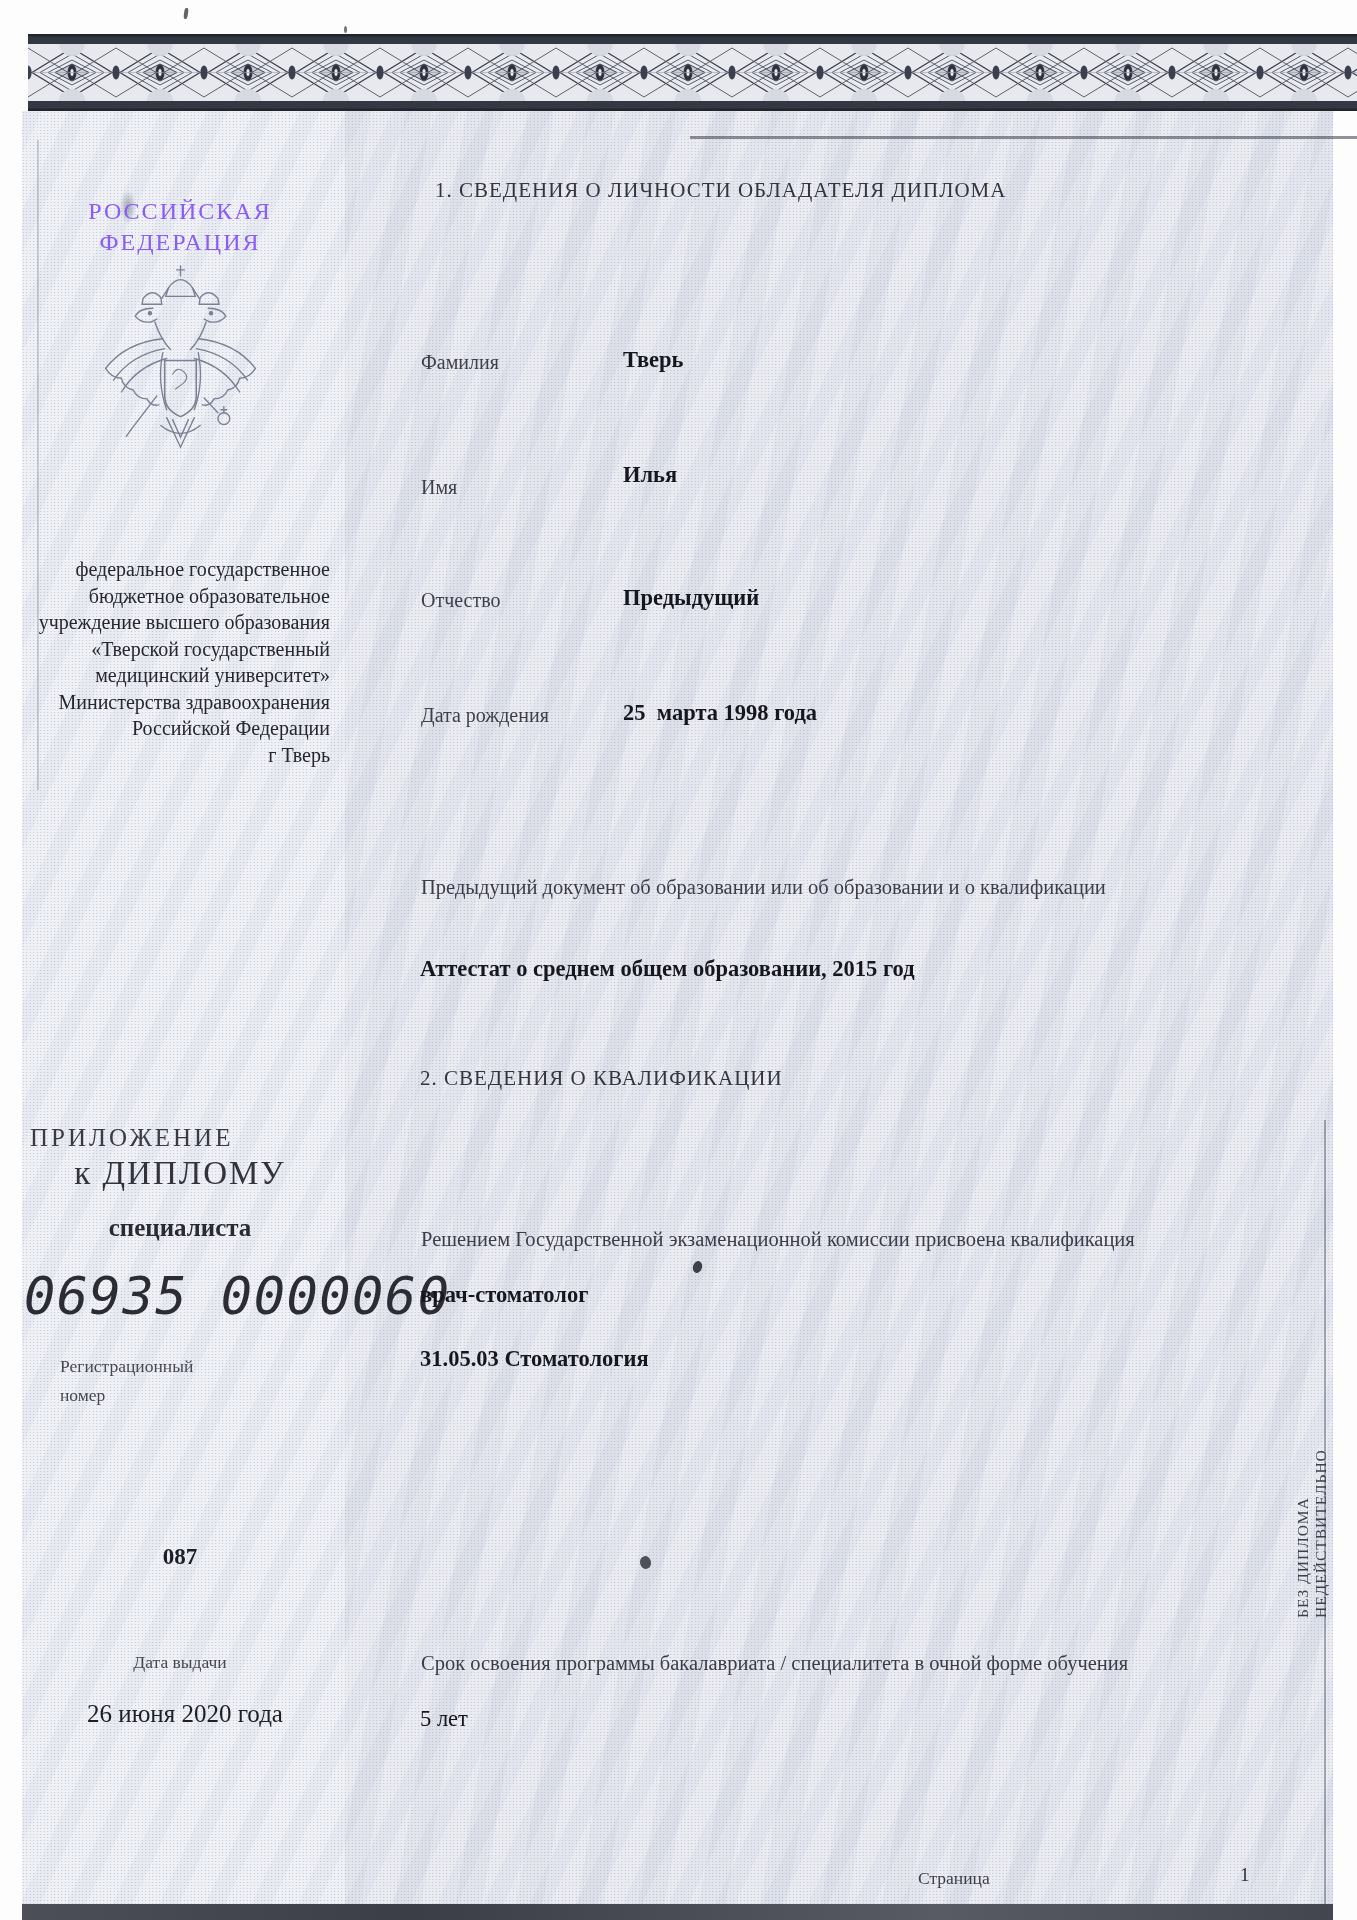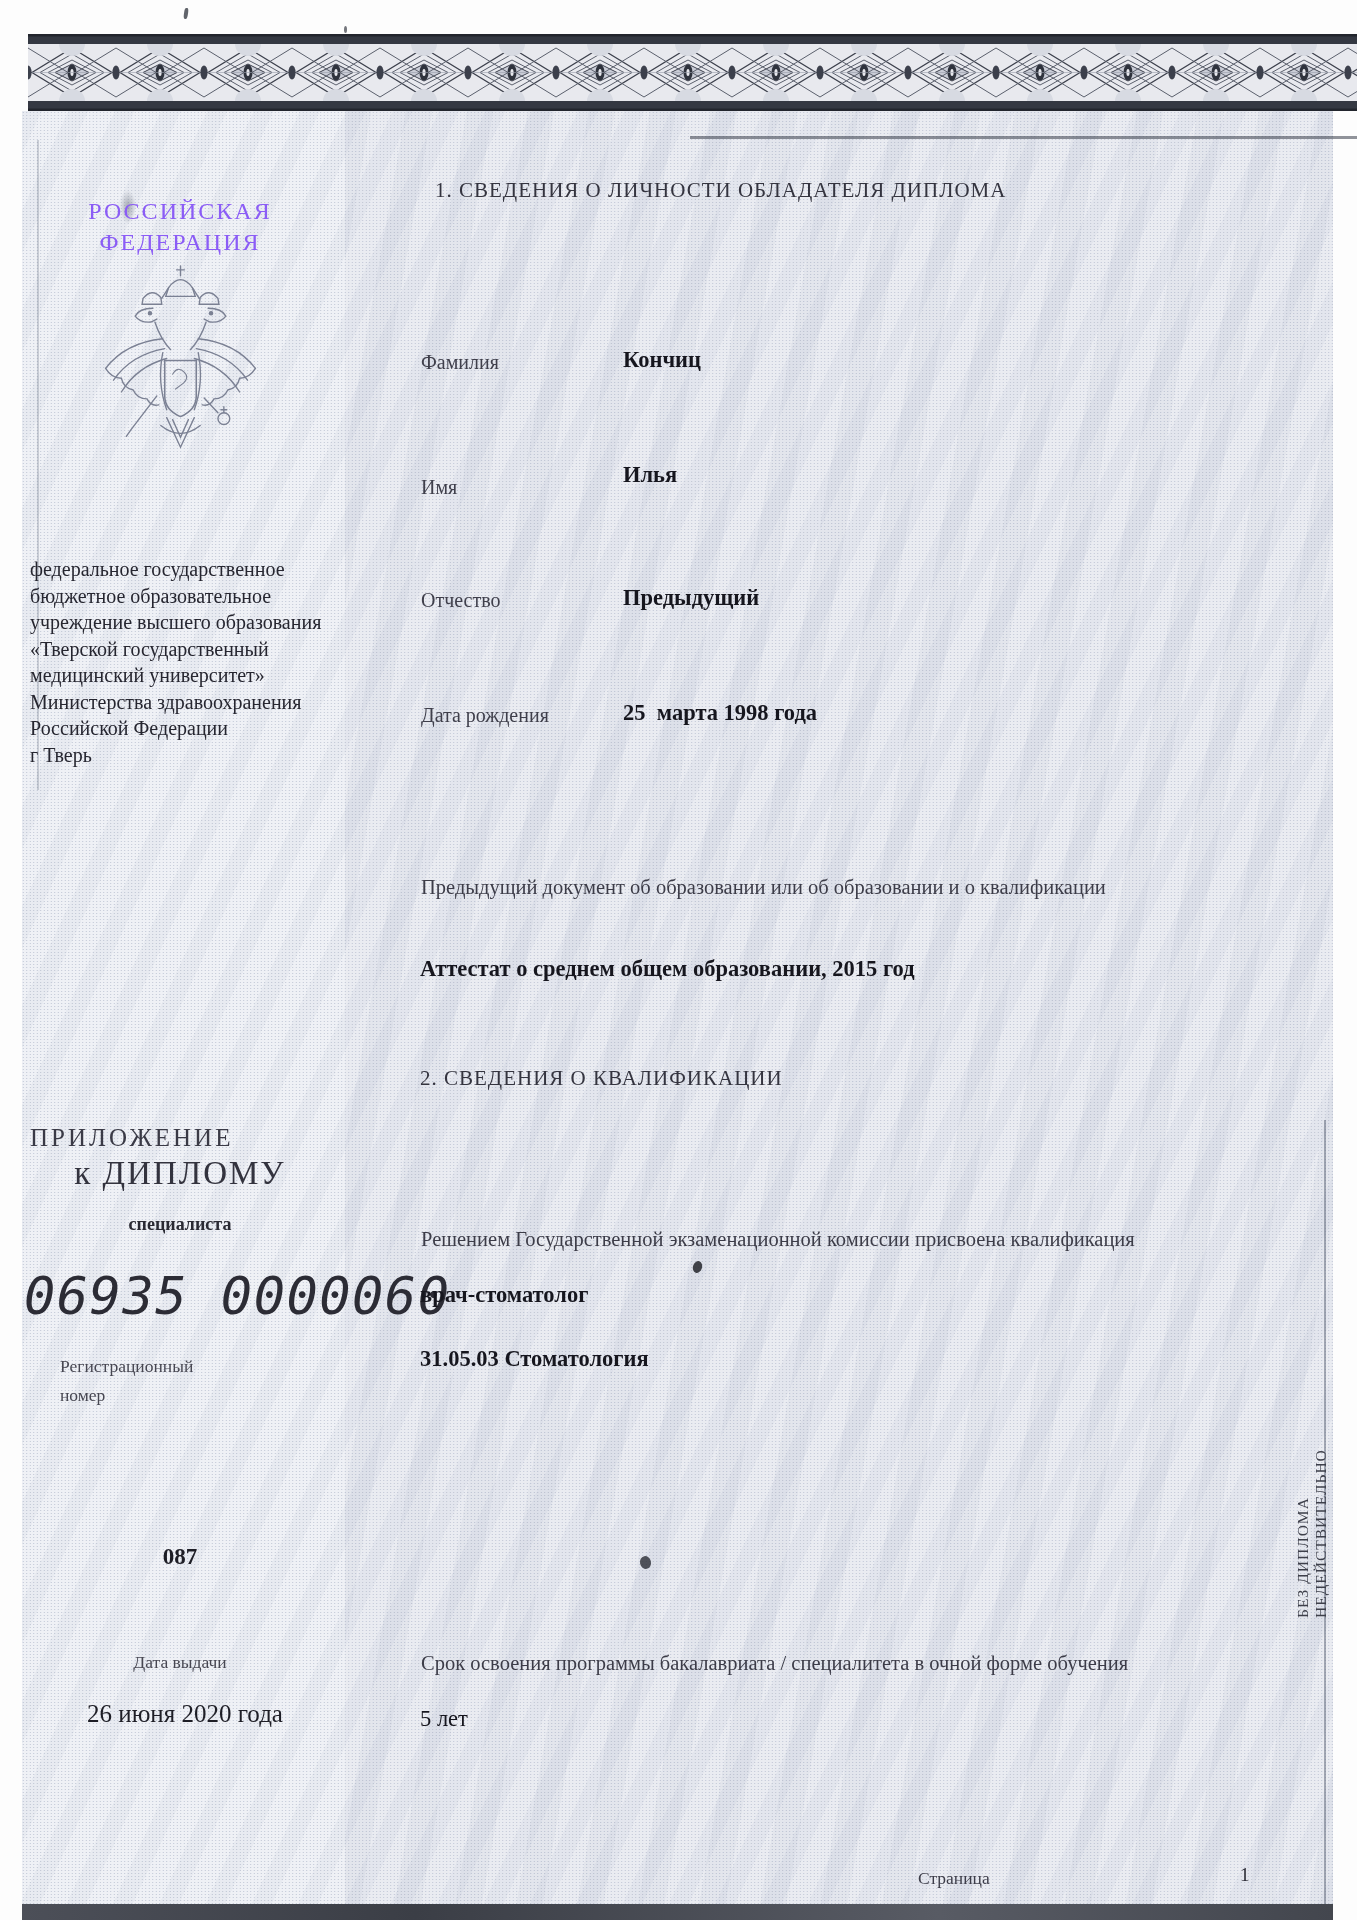--- a/index.html
+++ b/index.html
@@ -28,28 +28,28 @@
   .speck{position:absolute;border-radius:50%;}
   .speck.s1{left:693px;top:1261px;width:9px;height:12px;background:#23252c;opacity:.85;transform:rotate(18deg);}
   .speck.s2{left:640px;top:1556px;width:11px;height:13px;background:#2b2d34;opacity:.8;transform:rotate(-12deg);}
   .speck.s3{left:120px;top:190px;width:16px;height:34px;background:radial-gradient(rgba(80,86,100,.45),rgba(80,86,100,0) 70%);}
   .speck.s4{left:184px;top:8px;width:4px;height:11px;background:#3a3d46;opacity:.8;border-radius:40%;transform:rotate(8deg);}
   .speck.s5{left:344px;top:26px;width:3px;height:7px;background:#3a3d46;opacity:.7;}
   
   .country-title{position:absolute;left:60px;top:196px;width:240px;text-align:center;
     font-size:24px;letter-spacing:2px;color:#8b5cf6;line-height:31px;}
   .coat{position:absolute;left:88px;top:258px;width:185px;height:202px;opacity:.9;}
-  .institution{position:absolute;left:30px;top:556px;width:300px;text-align:left;
+  .institution{position:absolute;left:30px;top:556px;width:300px;text-align:right;
     font-size:20px;line-height:26.5px;color:#262630;}
   .doc-type-1{position:absolute;left:30px;top:1124px;width:300px;text-align:left;
     font-size:25px;letter-spacing:3px;color:#3a3a46;}
   .doc-type-2{position:absolute;left:30px;top:1155px;width:300px;text-align:center;
     font-size:33px;letter-spacing:2px;color:#33333e;}
   .doc-type-3{position:absolute;left:30px;top:1214px;width:300px;text-align:center;
-    font-size:18px;font-weight:600;color:#2a2a33;}
+    font-size:25px;font-weight:600;color:#2a2a33;}
   .serial{position:absolute;left:24px;top:1266px;font-family:"DejaVu Sans Mono",monospace;
     font-size:52px;letter-spacing:1.5px;color:#2c2c35;white-space:pre;font-style:italic;}
   .reg-label{position:absolute;left:60px;top:1352px;width:240px;text-align:left;
     font-size:17.5px;line-height:29px;color:#474752;}
   .reg-value{position:absolute;left:60px;top:1544px;width:240px;text-align:center;
     font-size:23px;font-weight:700;color:#1e1e26;}
   .issue-label{position:absolute;left:60px;top:1652px;width:240px;text-align:center;
     font-size:17.5px;color:#474752;}
   .issue-value{position:absolute;left:45px;top:1700px;width:280px;text-align:center;
     font-size:25px;color:#1e1e26;}
@@ -170,21 +170,21 @@
     <div>номер</div>
   </div>
   <div class="reg-value">087</div>
 
   <div class="issue-label">Дата выдачи</div>
   <div class="issue-value">26 июня 2020 года</div>
 
   <div class="sec-title sec1">1. СВЕДЕНИЯ О ЛИЧНОСТИ ОБЛАДАТЕЛЯ ДИПЛОМА</div>
 
   <div class="fld-label" style="top:351px">Фамилия</div>
-  <div class="fld-value" style="top:347px">Кончиц</div>
+  <div class="fld-value" style="top:347px">Тверь</div>
 
   <div class="fld-label" style="top:476px">Имя</div>
   <div class="fld-value" style="top:462px">Илья</div>
 
   <div class="fld-label" style="top:589px">Отчество</div>
   <div class="fld-value" style="top:585px">Предыдущий</div>
 
   <div class="fld-label" style="top:704px">Дата рождения</div>
   <div class="fld-value" style="top:700px">25  марта 1998 года</div>
 

